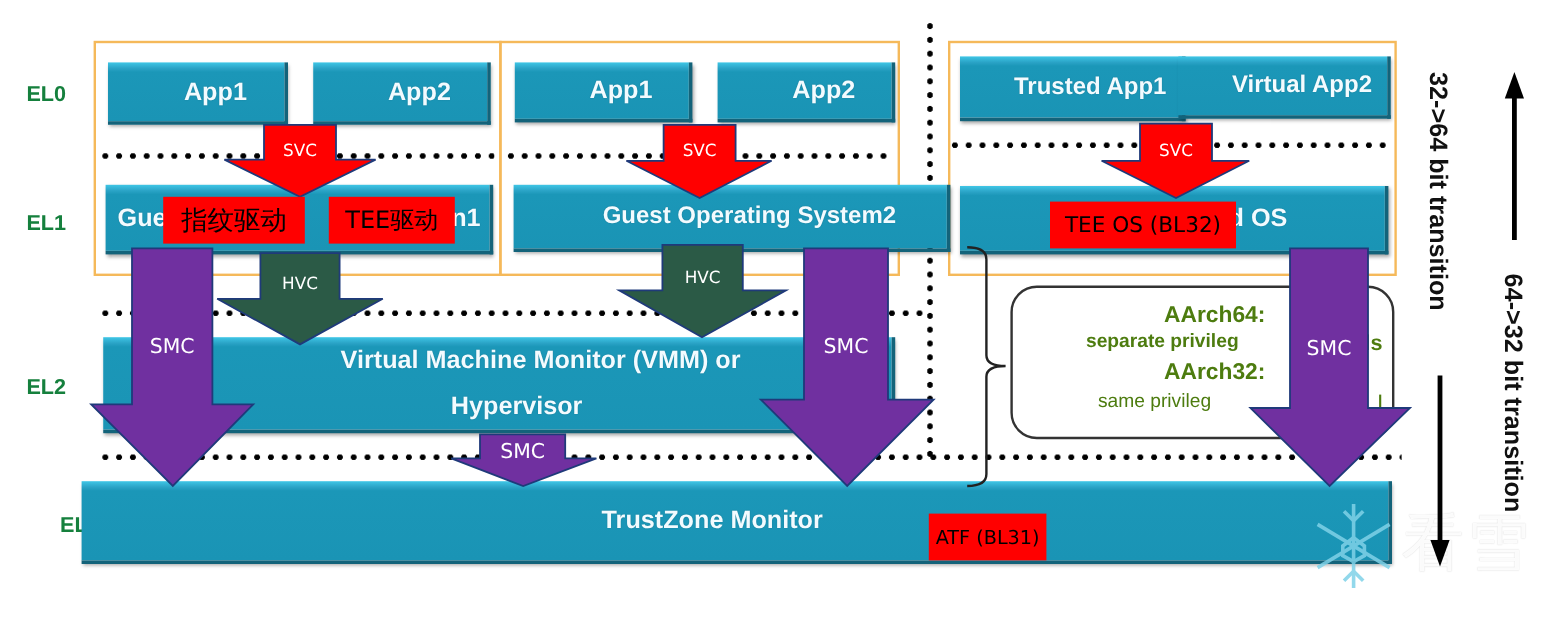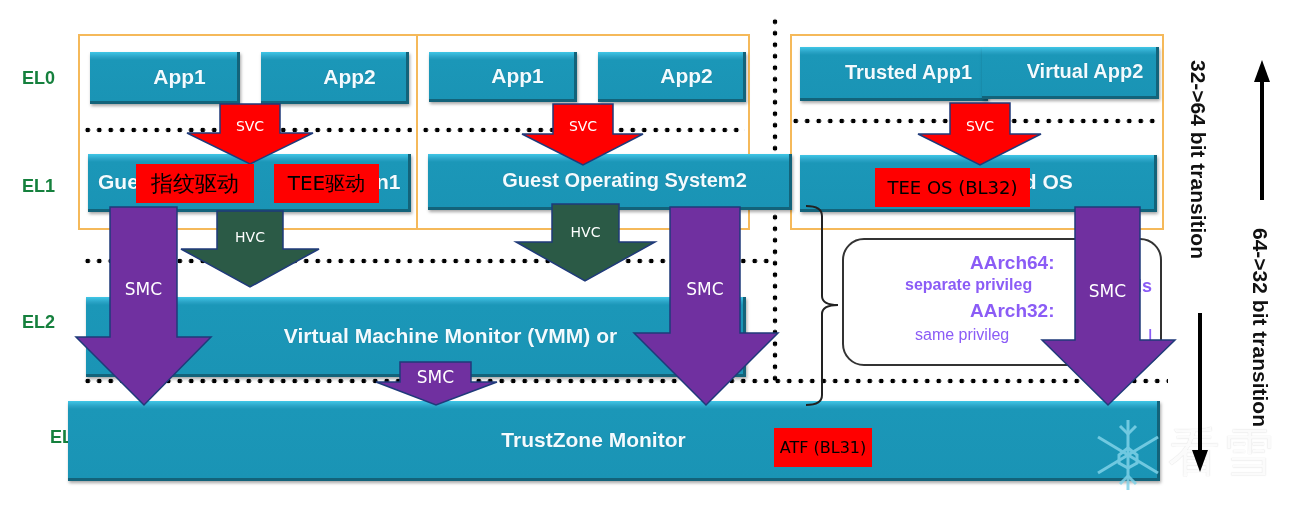--- a/index.html
+++ b/index.html
@@ -18,21 +18,21 @@
             background-image: radial-gradient(circle, #000 2.2px, transparent 2.6px);
             background-size: 11.5px 6px; background-repeat: repeat-x; }
   .dots-v { position: absolute; width: 6px;
             background-image: radial-gradient(circle, #000 2.2px, transparent 2.6px);
             background-size: 6px 11.5px; background-repeat: repeat-y; }
   .redlabel { position: absolute; background: #ff0000; color: #000;
               display: flex; align-items: center; justify-content: center; white-space: nowrap; }
   svg.overlay { position: absolute; left: 0; top: 0; }
   .arrow-text { position: absolute; color: #fff; font-family: "DejaVu Sans", sans-serif; text-align: center; }
   .note { position: absolute; border: 2px solid #333; border-radius: 22px; box-sizing: border-box; background: #fff; }
-  .note-line { position: absolute; font-weight: bold; color: #8b5cf6; white-space: nowrap; }
+  .note-line { position: absolute; font-weight: bold; color: #4d7c0f; white-space: nowrap; }
   .vert { position: absolute; writing-mode: vertical-rl; font-weight: bold; font-size: 21px; color: #111; white-space: nowrap; }
 </style>
 </head>
 <body>
 
 <div class="abs el-label" style="left:22px; top:68px;">EL0</div>
 <div class="abs el-label" style="left:22px; top:176px;text-align:center;">EL1</div>
 <div class="abs el-label" style="left:22px; top:312px;">EL2</div>
 <div class="abs el-label" style="left:22px; top:427px;margin-left:28px;">EL3</div>
 
@@ -72,25 +72,26 @@
 <div class="box" style="left:800px; top:47px; width:188px; height:54px; font-size:20px;">
     <span>Trusted App1</span>
   </div>
 <div class="box" style="left:982px; top:47px; width:177px; height:52px; font-size:20px;">
     <span>Virtual App2</span>
   </div>
 <div class="box" style="left:800px; top:155px; width:357px; height:57px; font-size:21px; justify-content:flex-start;">
   <span style="position:absolute; left:218px;">ld OS</span>
 </div>
 
-<div class="box" style="left:86px; top:297px; width:660px; height:80px; font-size:21px; flex-direction:column;">
+<div class="box" style="left:86px; top:281px; width:660px; height:80px; font-size:21px; flex-direction:column;">
   <span style="line-height:38px; margin-left:40px;">Virtual Machine Monitor (VMM) or</span>
+  <span style="line-height:38px;">Hypervisor</span>
 </div>
 
-<div class="box" style="left:68px; top:401px; width:1092px; height:80px; font-size:21px;">
+<div class="box" style="left:68px; top:401px; width:1092px; height:69px; font-size:21px;">
   <span style="margin-left:-70px;">TrustZone Monitor</span>
 </div>
 
 <div class="note" style="left:842px; top:238px; width:320px; height:128px;"></div>
 <div class="note-line" style="left:970px; top:252px; font-size:19px;">AArch64:</div>
 <div class="note-line" style="left:905px; top:276px; font-size:16px;">separate privileg</div>
 <div class="note-line" style="left:1137px; top:276px; font-size:18px;">ls</div>
 <div class="note-line" style="left:970px; top:300px; font-size:19px;">AArch32:</div>
 <div class="note-line" style="left:915px; top:326px; font-size:16px; font-weight:normal;">same privileg</div>
 <div class="note-line" style="left:1148px; top:326px; font-size:20px; font-weight:normal;">l</div>

